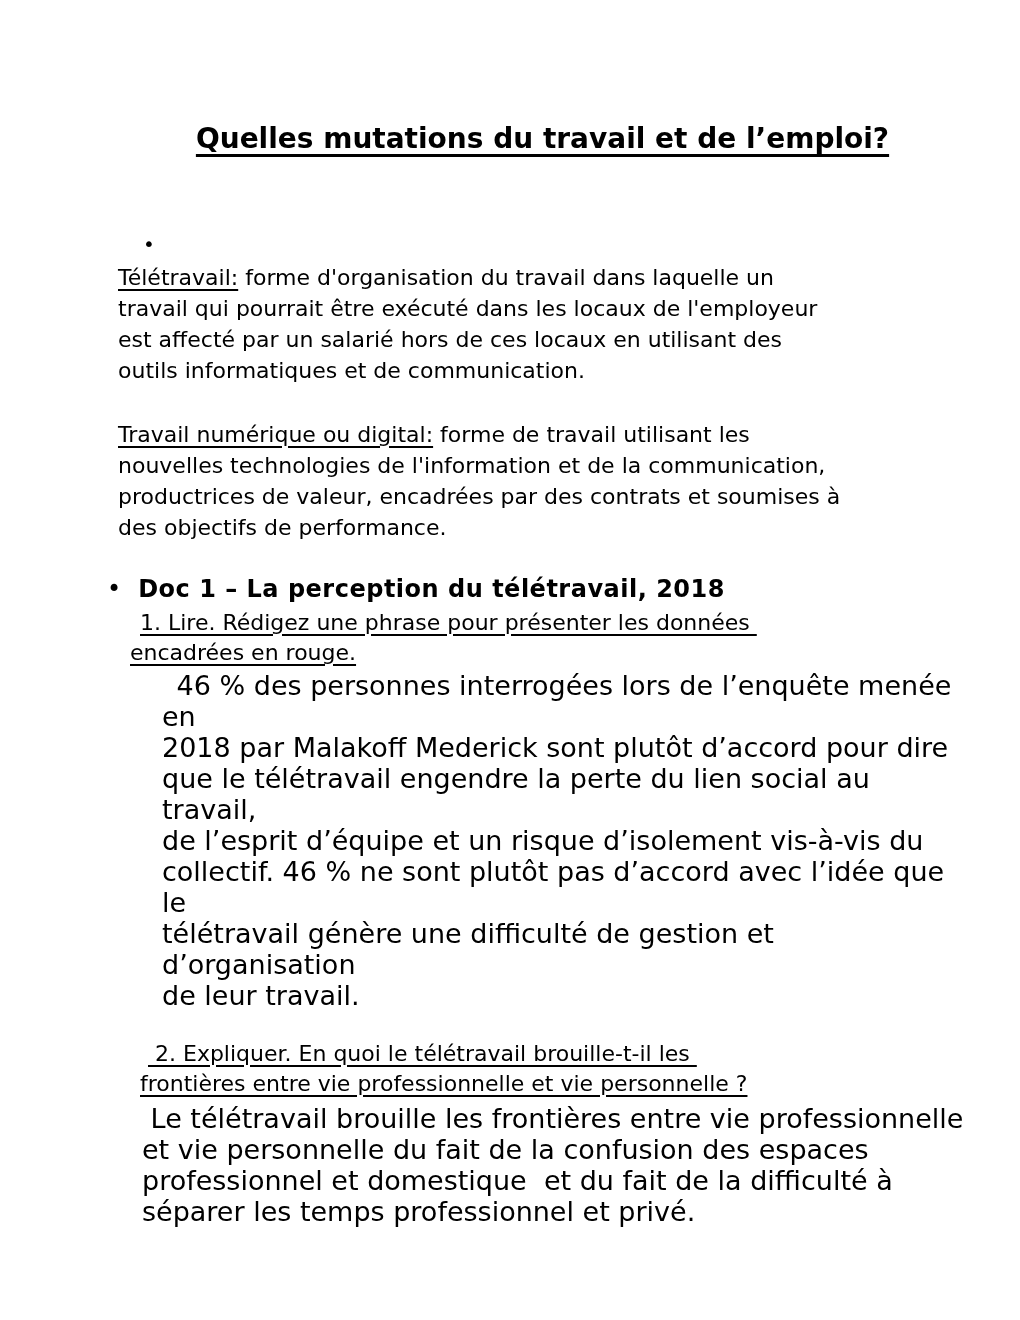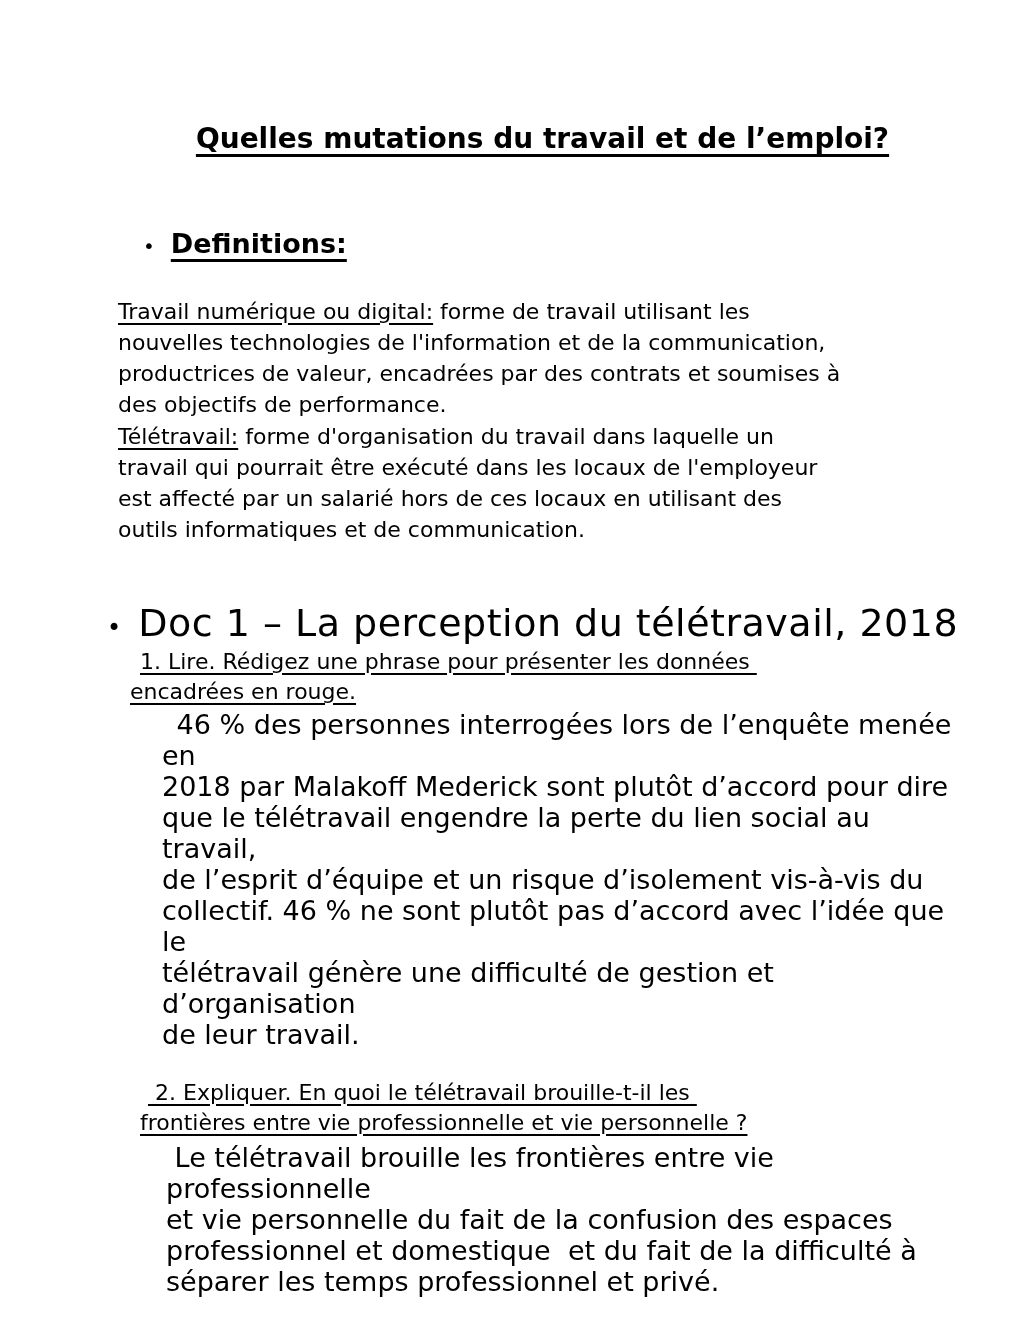--- a/index.html
+++ b/index.html
@@ -53,61 +53,60 @@
     text-decoration-thickness:2px;
     text-underline-offset:4px;
   }
 
   .doc1-heading-row {
     display:flex; align-items:baseline;
     margin-top:29px; margin-left:-11px;
     line-height:35px;
   }
   .doc1-bullet { font-size:24px; margin-right:17px; }
-  .doc1-heading { font-size:38px; font-weight:normal; letter-spacing:0.5px;margin-top:32px; }
+  .doc1-heading { font-size:24px; font-weight:bold; letter-spacing:0.5px; }
 
   .question {
     font-size:22px; line-height:30px;
     text-decoration:underline;
     text-decoration-thickness:2px;
     text-underline-offset:4px;
     white-space:pre-wrap;
   }
   .q1 { margin-left:12px; margin-top:1px; text-indent:10px; }
   .q2 { margin-left:22px; margin-top:28px; text-indent:8px; }
 
   .answer {
     font-size:27px; line-height:31px;
     white-space:pre-wrap;
   }
   .a1 { margin-left:44px; margin-top:2px; text-indent:6px; }
-  .a2 { margin-left:48px; margin-top:4px; }
+  .a2 { margin-left:24px; margin-top:4px; }
 </style>
 </head>
 <body>
 
 <div class="page">
 
   <h1 class="title">Quelles mutations du travail et de l’emploi?</h1>
 
 
   <div class="def-heading-row">
     <span class="def-bullet">•</span>
-    <span class="def-heading">Definitions:</span>
   </div>
+
+  <p class="body-par def-par-1"><span class="term">Télétravail:</span><span> forme d'organisation du travail dans laquelle un
+travail qui pourrait être exécuté dans les locaux de l'employeur
+est affecté par un salarié hors de ces locaux en utilisant des
+outils informatiques et de communication.</span></p>
 
   <p class="body-par def-par-2"><span class="term">Travail numérique ou digital:</span><span> forme de travail utilisant les
 nouvelles technologies de l'information et de la communication,
 productrices de valeur, encadrées par des contrats et soumises à
 des objectifs de performance.</span></p>
-
-  <p class="body-par def-par-1"><span class="term">Télétravail:</span><span> forme d'organisation du travail dans laquelle un
-travail qui pourrait être exécuté dans les locaux de l'employeur
-est affecté par un salarié hors de ces locaux en utilisant des
-outils informatiques et de communication.</span></p>
 
   <div class="doc1-heading-row">
     <span class="doc1-bullet">•</span>
     <span class="doc1-heading">Doc 1 – La perception du télétravail, 2018</span>
   </div>
 
   <p class="question q1">1. Lire. Rédigez une phrase pour présenter les données 
 encadrées en rouge.</p>
 
   <p class="answer a1"> 46 % des personnes interrogées lors de l’enquête menée en

